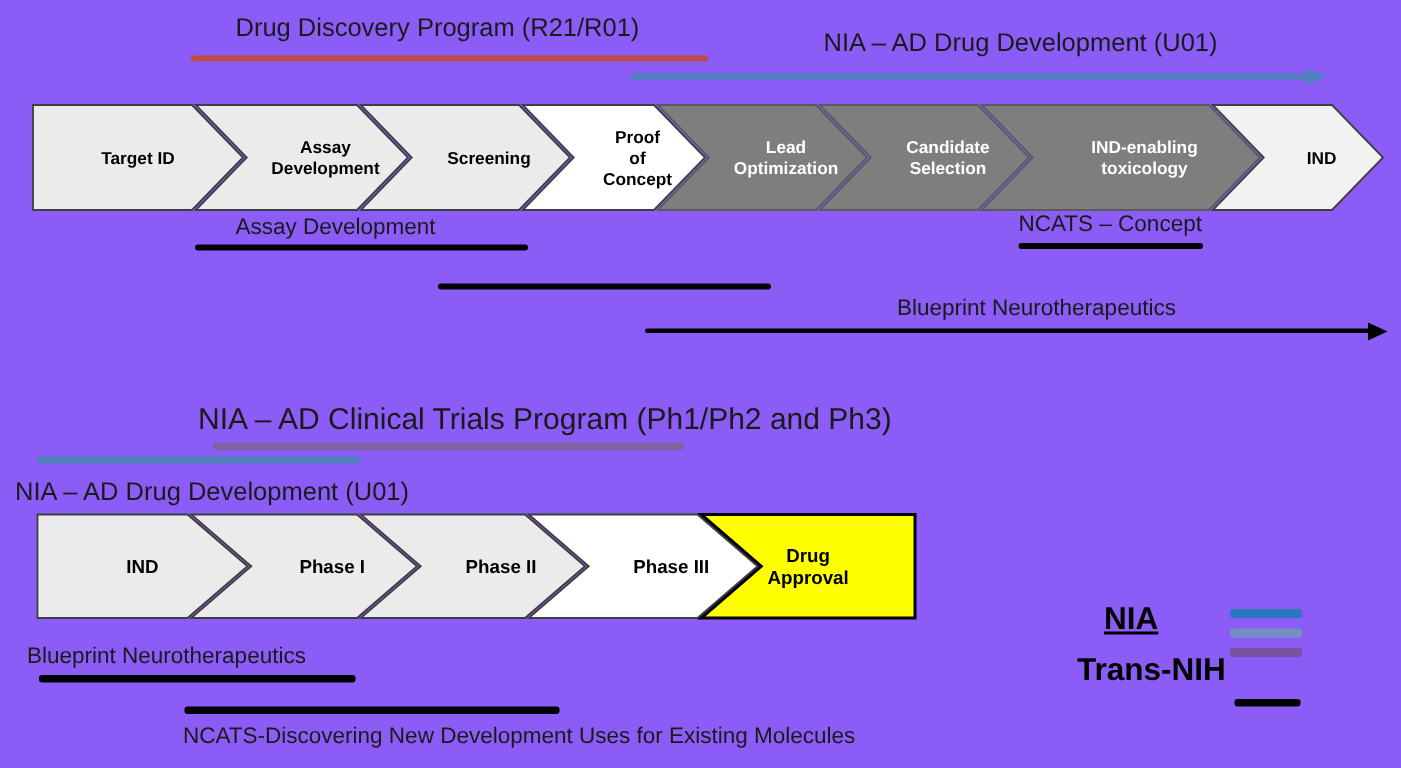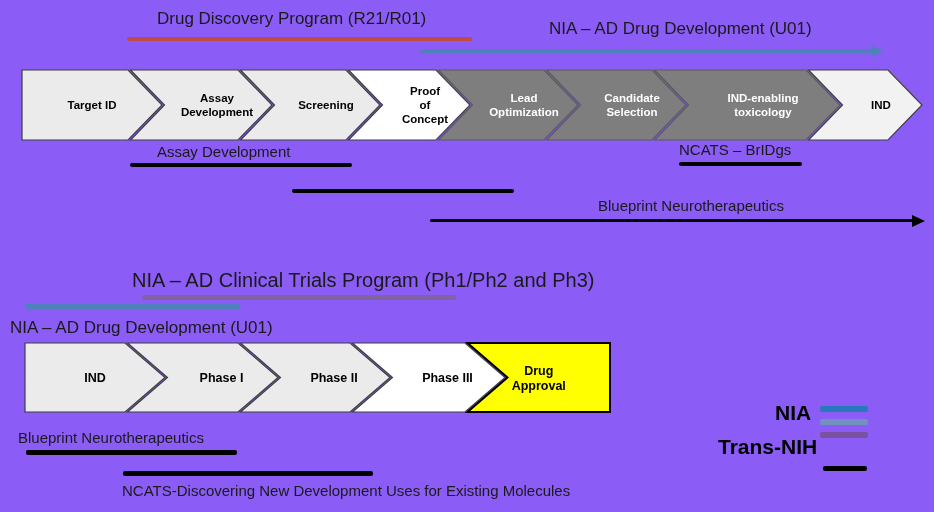--- a/index.html
+++ b/index.html
@@ -62,42 +62,42 @@
       <text x="447.5" text-anchor="middle" font-size="12.5" fill="#000"><tspan x="447.5" y="382">Phase III</tspan></text>
       <polygon points="467.5,343 610,343 610,412 467.5,412 507.5,377.5" fill="#FFFF00" stroke="#000000" stroke-width="2"></polygon>
       <text x="538.75" text-anchor="middle" font-size="12.5" fill="#000"><tspan x="538.75" y="374.5">Drug</tspan><tspan x="538.75" y="389.5">Approval</tspan></text>
     </svg>
 
   <div class="abs label" style="left:157px;top:143px;">Assay Development</div>
   <div class="abs bar black" style="left:130px;top:163px;width:222px;"></div>
 
   <div class="abs bar black" style="left:292px;top:189px;width:222px;"></div>
 
-  <div class="abs label" style="left:679px;top:141px;">NCATS – BrIDgs</div>
+  <div class="abs label" style="left:679px;top:141px;">NCATS – Concept</div>
   <div class="abs bar black" style="left:679px;top:162px;width:123px;"></div>
 
   <div class="abs label" style="left:598px;top:197px;">Blueprint Neurotherapeutics</div>
   <div>
     <div class="abs arrow-bar" style="left:430px;top:219px;width:483px;height:3px;background:var(--black_line);"></div>
     <div class="abs arrow-head" style="left:912px;top:215px;border-left:13px solid var(--black_line);"></div>
   </div>
 
   <div class="abs title" style="left:132px;top:271px;font-size:20px;">NIA – AD Clinical Trials Program (Ph1/Ph2 and Ph3)</div>
   <div class="abs bar purple" style="left:142px;top:295px;width:314px;"></div>
   <div class="abs bar blue" style="left:25px;top:304px;width:215px;height:5px;"></div>
   <div class="abs title" style="left:10px;top:318px;">NIA – AD Drug Development (U01)</div>
 
   <div class="abs label" style="left:18px;top:429px;">Blueprint Neurotherapeutics</div>
   <div class="abs bar black" style="left:26px;top:450px;width:211px;height:5px;"></div>
 
   <div class="abs bar black" style="left:123px;top:471px;width:250px;height:5px;"></div>
   <div class="abs label" style="left:122px;top:482px;">NCATS-Discovering New Development Uses for Existing Molecules</div>
 
   <div>
-    <div class="abs legend-label" style="left:775px;top:401px;">NIA</div>
+    <div class="abs legend-label" style="left:736px;top:401px;text-decoration:underline;">NIA</div>
     <div class="abs bar" style="left:820px;top:406px;width:48px;height:6px;background:var(--legend_blue_dark);"></div>
     <div class="abs bar" style="left:820px;top:419px;width:48px;height:6px;background:var(--legend_blue_light);"></div>
     <div class="abs bar" style="left:820px;top:432px;width:48px;height:6px;background:var(--legend_purple);"></div>
 
     <div class="abs legend-label" style="left:718px;top:435px;">Trans-NIH</div>
     <div class="abs bar" style="left:823px;top:466px;width:44px;height:5px;background:var(--black_line);"></div>
   </div>
 
 </div>
 

